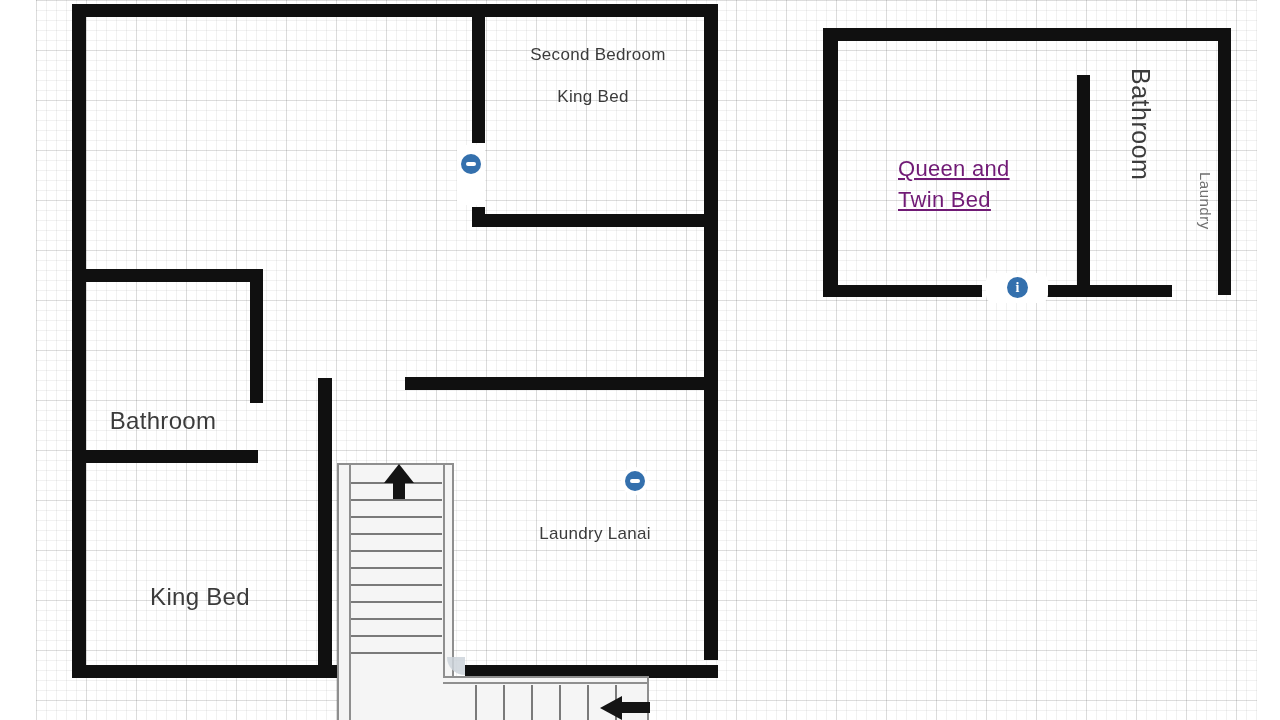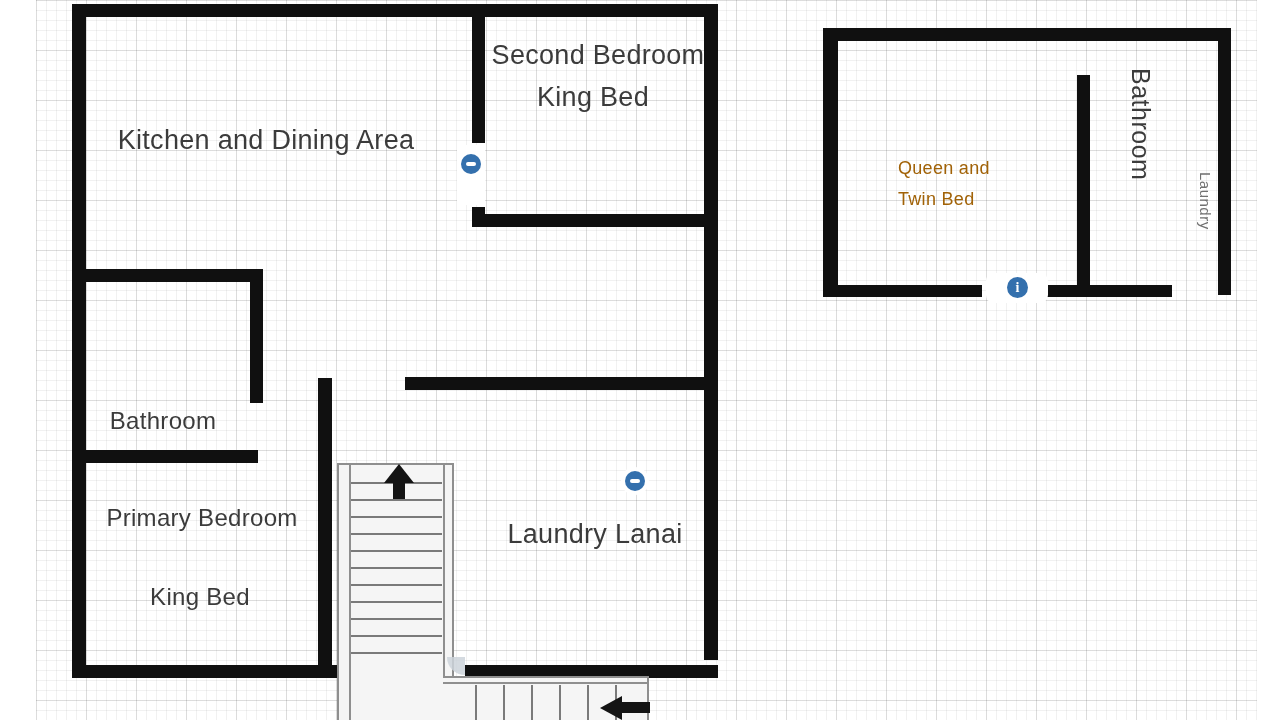--- a/index.html
+++ b/index.html
@@ -8,24 +8,24 @@
   .grid{position:absolute;left:36px;top:0;width:1221px;height:720px;
     background-image:
       repeating-linear-gradient(to right, rgba(0,0,0,0.055) 0 1px, transparent 1px 10px),
       repeating-linear-gradient(to bottom, rgba(0,0,0,0.055) 0 1px, transparent 1px 10px),
       repeating-linear-gradient(to right, rgba(0,0,0,0.085) 0 1px, transparent 1px 50px),
       repeating-linear-gradient(to bottom, rgba(0,0,0,0.085) 0 1px, transparent 1px 50px);
   }
   .wall{position:absolute;background:#101010;}
   .patch{position:absolute;background:#ffffff;}
   .label{position:absolute;transform:translate(-50%,-50%);white-space:nowrap;
-         font-size:27px;letter-spacing:0.3px;color:#3b3b3b;}
+         font-size:17px;letter-spacing:0.3px;color:#3b3b3b;}
   .label.sm{font-size:24px;}
-  .multiline{position:absolute;white-space:pre-line;font-size:18px;line-height:31px;
-             letter-spacing:0.3px;text-align:left;color:#a16207;}
+  .multiline{position:absolute;white-space:pre-line;font-size:22px;line-height:31px;
+             letter-spacing:0.3px;text-align:left;color:#701a75;text-decoration:underline;}
   .vtext{position:absolute;writing-mode:vertical-rl;white-space:nowrap;
          font-size:25px;letter-spacing:0.5px;color:#3b3b3b;}
   .vtext.small{font-size:15px;color:#707070;letter-spacing:0.5px;}
   
   .stair-up{position:absolute;left:337px;top:463px;width:117px;height:257px;
             background:#f5f5f5;border:2px solid #8f8f8f;border-bottom:none;box-sizing:border-box;}
   .rail{position:absolute;top:0;width:2px;height:100%;background:#8f8f8f;}
   .treads-v{position:absolute;left:12px;top:2px;width:91px;height:192px;
     background:repeating-linear-gradient(to bottom, transparent 0 15px, #7a7a7a 15px 17px);}
   .stair-dn{position:absolute;left:443px;top:676px;width:206px;height:44px;
@@ -88,29 +88,27 @@
 
   <div class="door-arc"></div>
 
   <div class="stair-dn">
     <div class="innerline-h"></div>
     <div class="treads-h"></div>
   </div>
   <div class="arrow-left-head"></div>
   <div class="arrow-left-stem"></div>
 
-  <div class="label" style="left:266px;top:140px;">Kitchen and Dining Area</div>
 
   <div class="label" style="left:598px;top:55px;">Second Bedroom</div>
   <div class="label" style="left:593px;top:97px;">King Bed</div>
 
 
   <div class="label sm" style="left:163px;top:421px;">Bathroom</div>
 
-  <div class="label sm" style="left:202px;top:518px;">Primary Bedroom</div>
   <div class="label sm" style="left:200px;top:597px;">King Bed</div>
 
   <div class="label" style="left:595px;top:534px;">Laundry Lanai</div>
 
   <div class="multiline" style="left:898px;top:153px;">Queen and
 Twin Bed</div>
 
   <div class="vtext" style="left:1126px;top:68px;">Bathroom</div>
   <div class="vtext small" style="left:1197px;top:172px;">Laundry</div>
 

